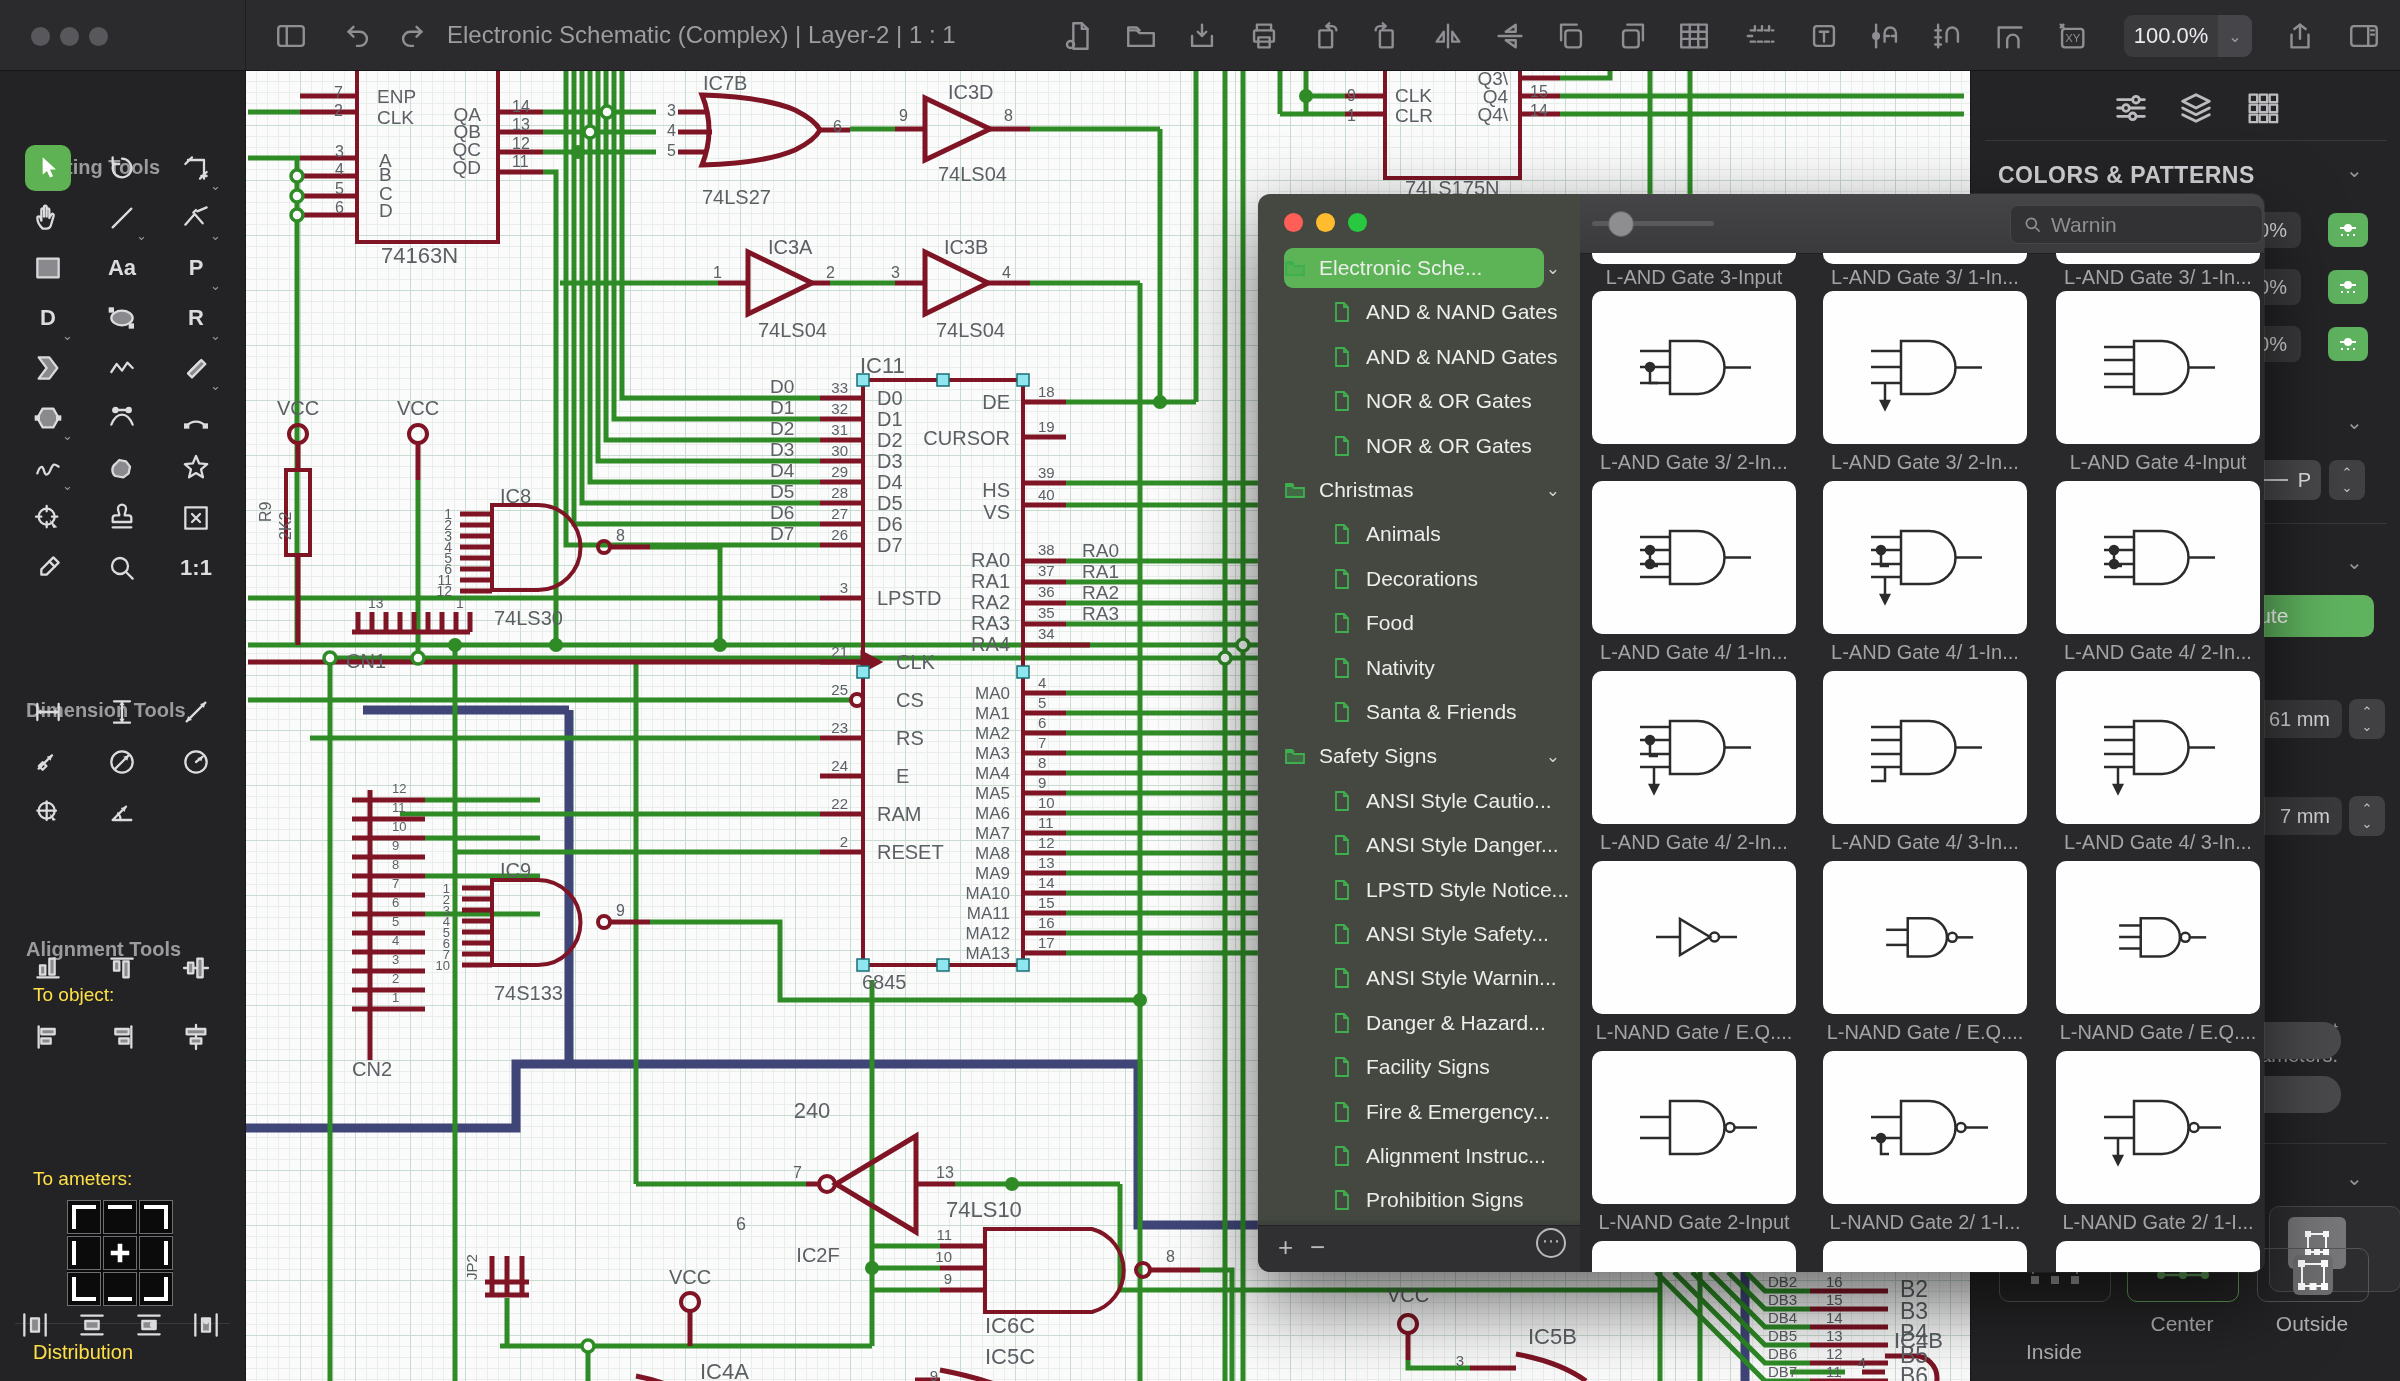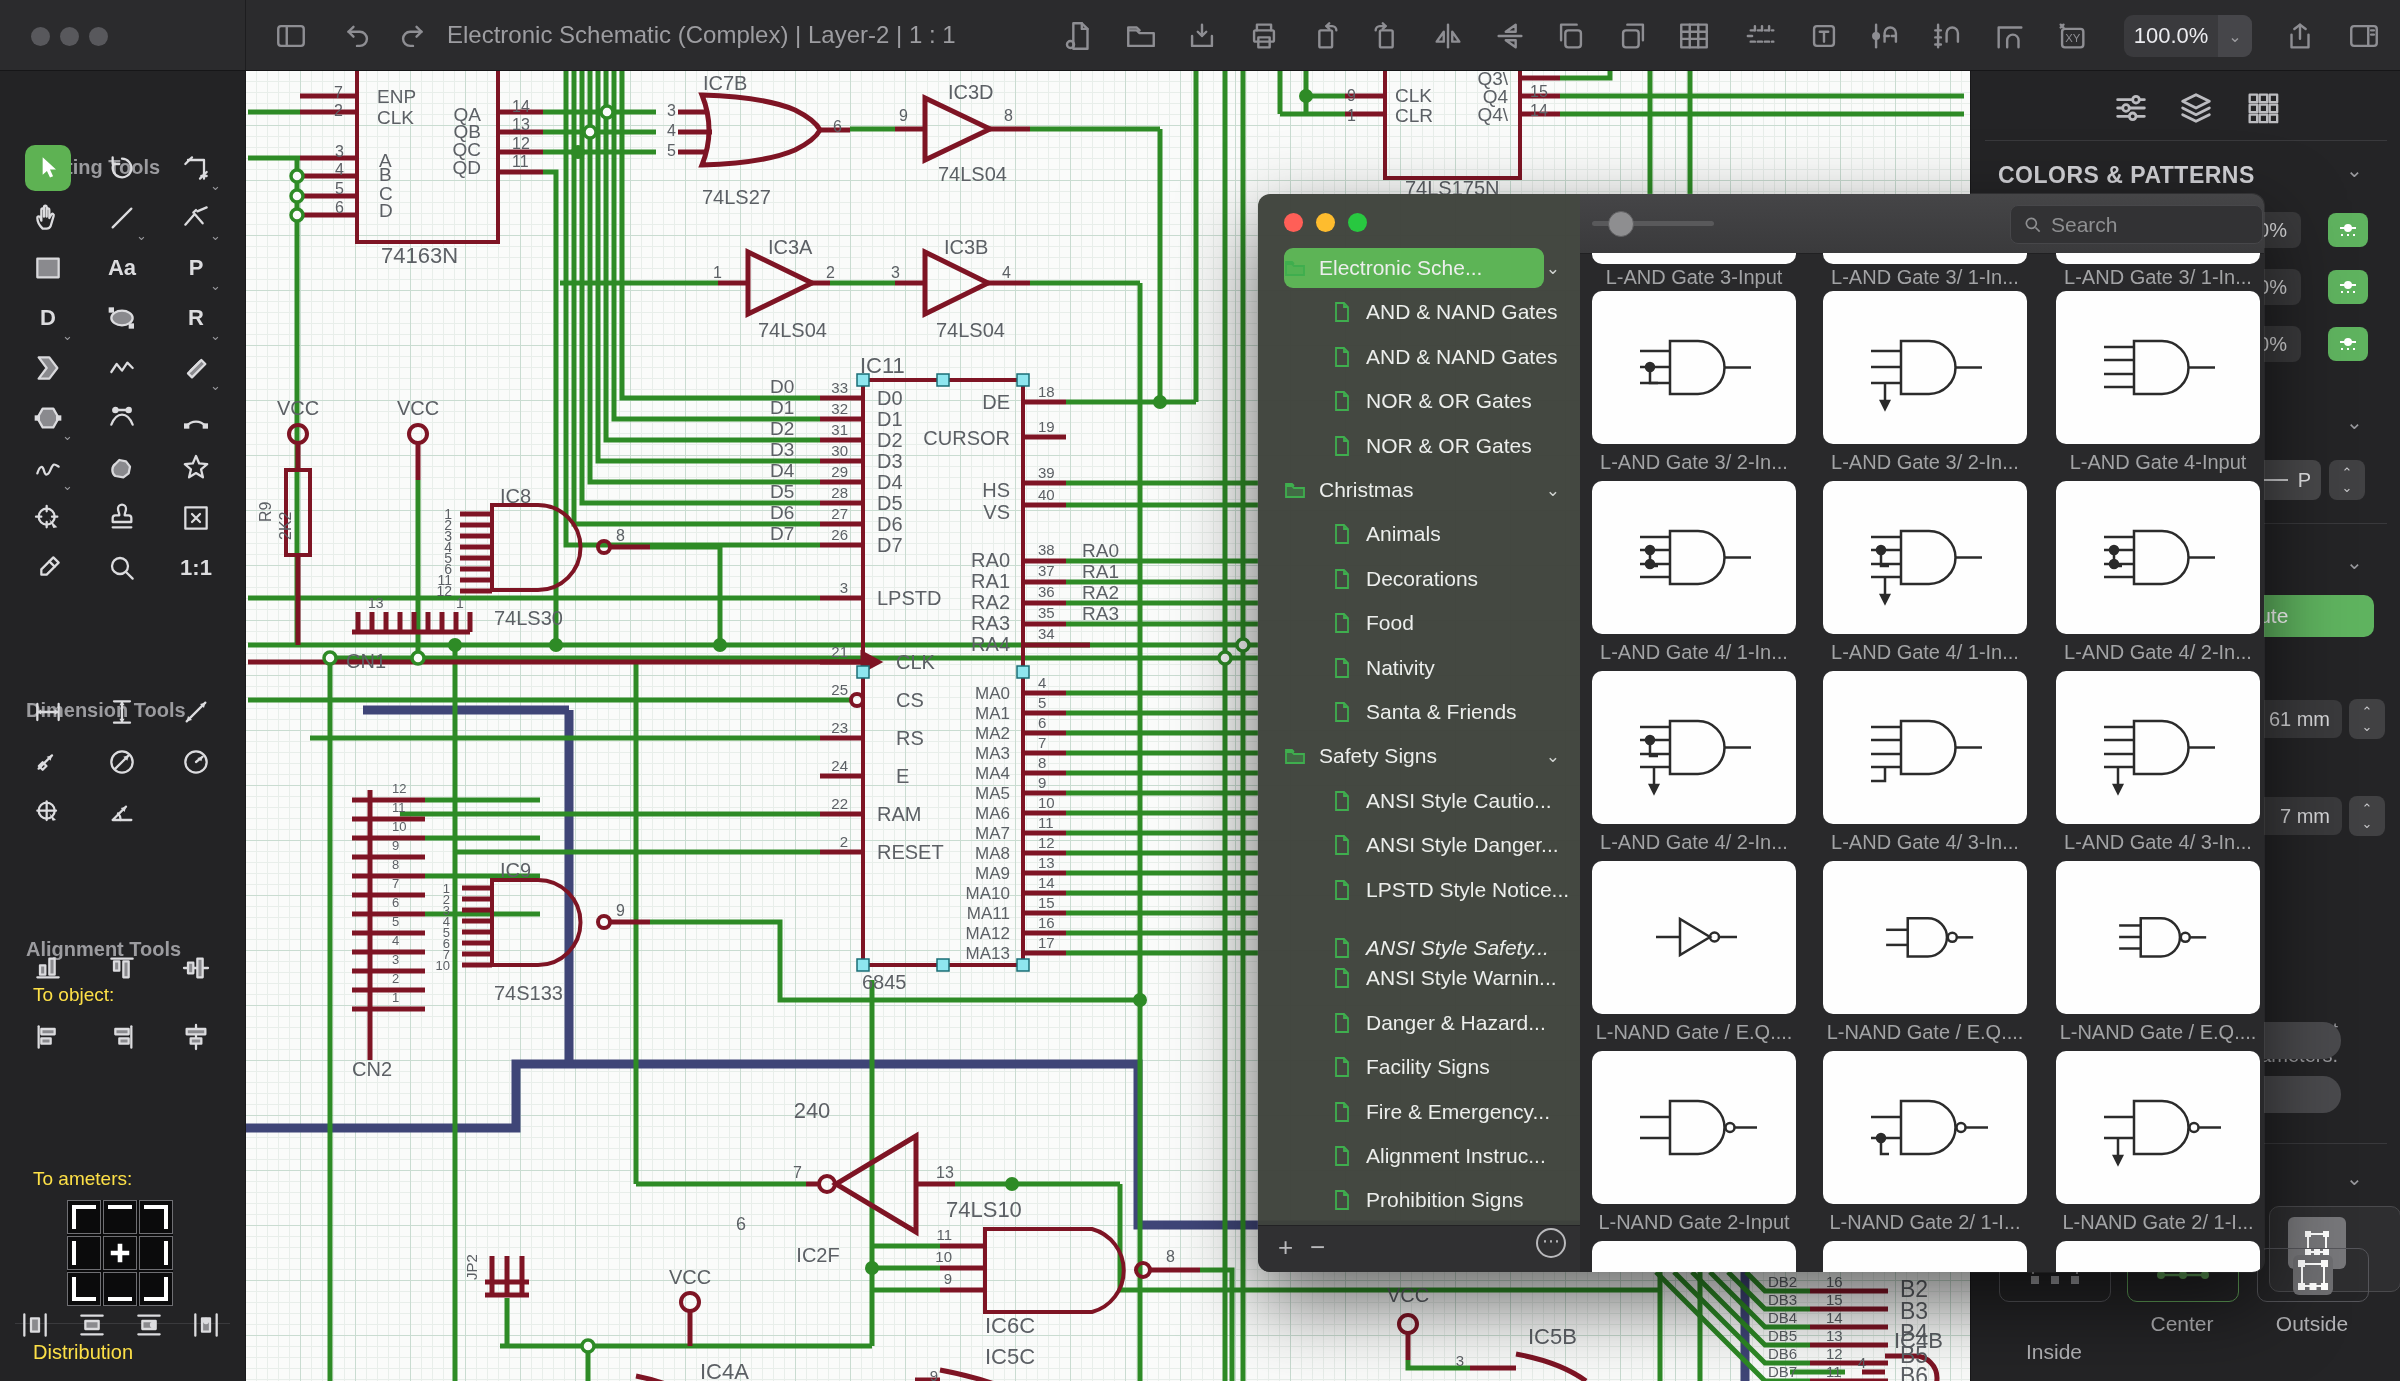--- a/index.html
+++ b/index.html
@@ -1281,21 +1281,21 @@
               </svg></span>
             <span>ANSI Style Danger...</span>
           </div>
           <div class="pl-row file" style="top: 621.6px;">
             <span class="ic"><svg viewBox="0 0 24 24" fill="none" stroke="#3fae4e" stroke-width="1.8">
                 <path d="M6 3h8l4 4v14H6z"></path>
                 <path d="M14 3v4h4"></path>
               </svg></span>
             <span>LPSTD Style Notice...</span>
           </div>
-          <div class="pl-row file" style="top: 680px; font-style: italic;">
+          <div class="pl-row file" style="top: 666px;">
             <span class="ic"><svg viewBox="0 0 24 24" fill="none" stroke="#3fae4e" stroke-width="1.8">
                 <path d="M6 3h8l4 4v14H6z"></path>
                 <path d="M14 3v4h4"></path>
               </svg></span>
             <span>ANSI Style Safety...</span>
           </div>
           <div class="pl-row file" style="top: 710.4px;">
             <span class="ic"><svg viewBox="0 0 24 24" fill="none" stroke="#3fae4e" stroke-width="1.8">
                 <path d="M6 3h8l4 4v14H6z"></path>
                 <path d="M14 3v4h4"></path>
@@ -1346,21 +1346,21 @@
     </div>
     <div id="pal-right">
       <div id="pal-top">
         <div id="pal-slider"></div>
         <div id="pal-knob"></div>
         <div id="pal-search">
           <svg viewBox="0 0 24 24" fill="none" stroke="#8e8f91" stroke-width="2">
               <circle cx="10" cy="10" r="6"></circle>
               <path d="M15 15l5 5"></path>
             </svg>
-          <span>Search</span>
+          <span>Warnin</span>
         </div>
       </div>
       <div id="pal-cards">
           <div class="card" style="left: 12px; top: 59px; height: 11px; border-radius: 0px 0px 10px 10px;"></div>
           <div class="card-lab" style="left: 12px; top: 72px;">L-AND Gate 3-Input</div>
           <div class="card" style="left: 243px; top: 59px; height: 11px; border-radius: 0px 0px 10px 10px;"></div>
           <div class="card-lab" style="left: 243px; top: 72px;">L-AND Gate 3/ 1-In...</div>
           <div class="card" style="left: 476px; top: 59px; height: 11px; border-radius: 0px 0px 10px 10px;"></div>
           <div class="card-lab" style="left: 476px; top: 72px;">L-AND Gate 3/ 1-In...</div>
           <div class="card" style="left: 12px; top: 97px; height: 153px;"><svg viewBox="0 0 204 153" fill="none" stroke="#2b2b2b" stroke-width="2.5">

